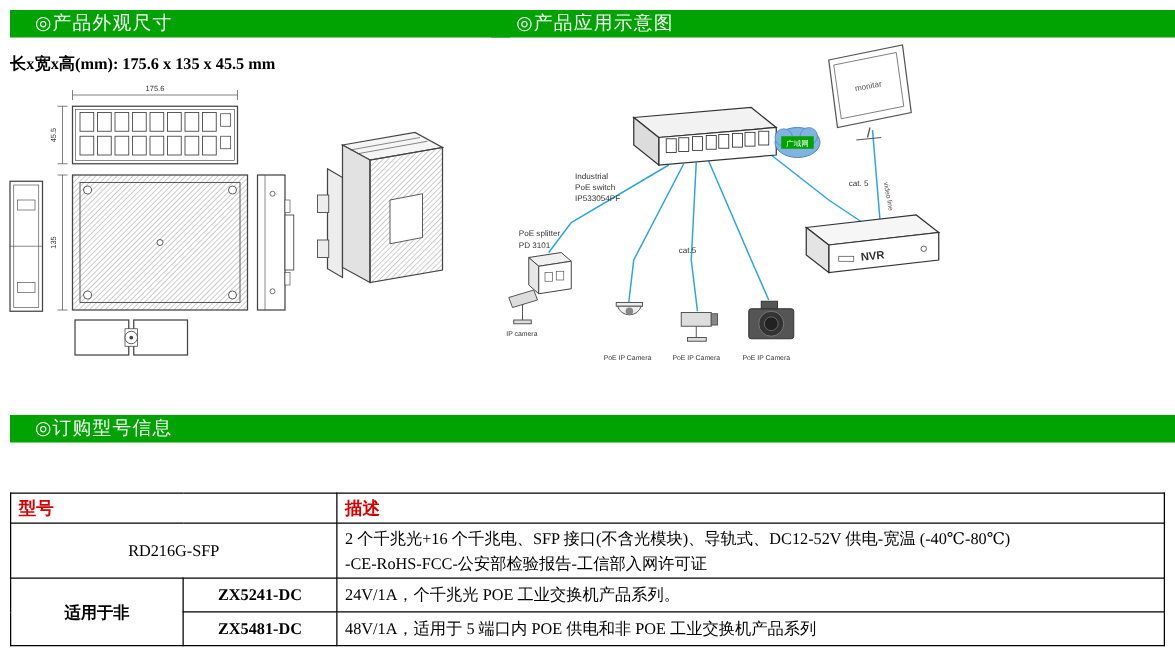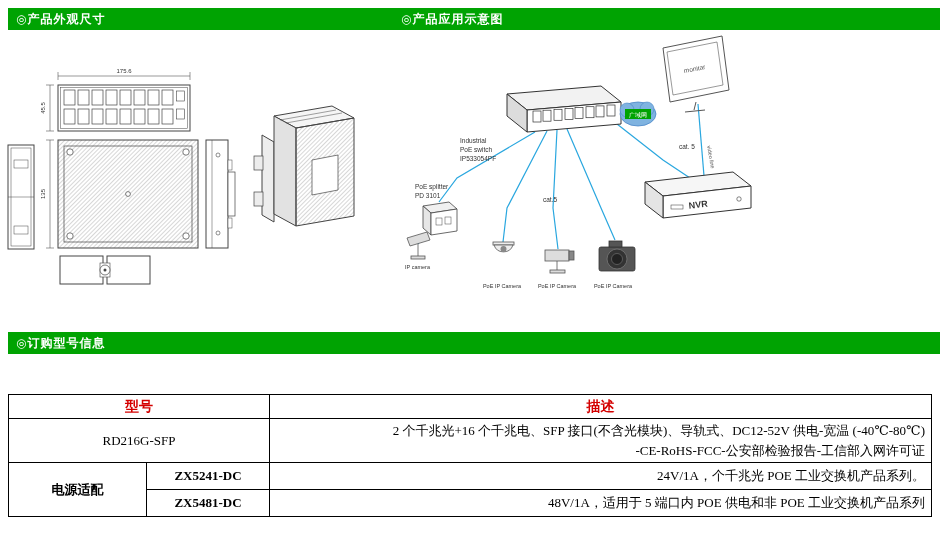--- a/index.html
+++ b/index.html
@@ -1,41 +1,42 @@
 <!DOCTYPE html>
 <html><head>
 <meta charset="utf-8">
 <style>
   html,body{margin:0;padding:0;background:#fff}
   #page{position:relative;width:940px;height:537px;background:#ffffff;font-family:"Liberation Sans","DejaVu Sans",sans-serif;overflow:hidden}
-  .hbar{position:absolute;height:22px;background:#00a302;color:#fff;font-weight:bold;font-size:12px;line-height:22px;padding-left:8px;font-family:"Liberation Serif","DejaVu Serif",serif;letter-spacing:1px;white-space:nowrap}
+  .hbar{position:absolute;height:22px;background:#00a302;color:#fff;font-weight:normal;font-size:15px;line-height:22px;padding-left:20px;font-family:"Liberation Serif","DejaVu Serif",serif;letter-spacing:1px;white-space:nowrap}
   .size-label{position:absolute;left:8px;top:42px;font-weight:bold;font-size:13px;color:#000;font-family:"Liberation Serif","DejaVu Serif",serif}
   .svgabs{position:absolute}
   table.order{position:absolute;left:8px;top:394px;width:924px;border-collapse:collapse;font-family:"Liberation Serif","DejaVu Serif",serif;font-size:13px;color:#000;table-layout:fixed}
   table.order td{border:1px solid #000;padding:2px 6px;vertical-align:middle;overflow:hidden}
-  td.th{color:#d40000;font-weight:bold;text-align:center;font-size:14px}
+  td.th{color:#d40000;font-weight:bold;text-align:left;font-size:14px}
   td.model{font-weight:normal;text-align:center}
   td.model-left{font-weight:bold;text-align:center;padding-left:16px}
   td.group{font-weight:bold;text-align:center;vertical-align:top;padding-top:6px}
-  td.desc{text-align:right;padding-left:8px}
+  td.desc{text-align:left;padding-left:8px}
   .dline{line-height:1.5}
   svg text{font-family:"Liberation Sans","DejaVu Sans",sans-serif}
 </style>
 </head>
 <body>
 
 <div id="page">
 
   <div class="hbar" style="left:8px;top:8px;width:380px">
     <span>◎产品外观尺寸</span>
   </div>
   <div class="hbar" style="left:393px;top:8px;width:539px">
     <span>◎产品应用示意图</span>
   </div>
 
+  <div class="size-label">长x宽x高(mm): 175.6 x 135 x 45.5 mm</div>
 
   <svg class="svgabs" style="left:0;top:60px" width="400" height="250" viewBox="0 0 400 250">
     <defs>
       <pattern id="hatchA" width="3" height="3" patternUnits="userSpaceOnUse" patternTransform="rotate(45)">
         <line x1="0" y1="0" x2="0" y2="3" stroke="#9a9a9a" stroke-width="0.8"></line>
       </pattern>
     </defs>
 
     <g stroke="#555" stroke-width="0.6">
       <line x1="58" y1="16" x2="190" y2="16"></line>
@@ -255,21 +256,21 @@
         <td class="th">描述</td>
       </tr>
       <tr style="height:44px">
         <td class="model" colspan="2">RD216G-SFP</td>
         <td class="desc">
           <div class="dline">2 个千兆光+16 个千兆电、SFP 接口(不含光模块)、导轨式、DC12-52V 供电-宽温 (-40℃-80℃)</div>
           <div class="dline">-CE-RoHS-FCC-公安部检验报告-工信部入网许可证</div>
         </td>
       </tr>
       <tr style="height:27px">
-        <td class="group" rowspan="2">电源适配</td>
+        <td class="group" rowspan="2">适用于非</td>
         <td class="model-left">ZX5241-DC</td>
         <td class="desc">24V/1A，个千兆光 POE 工业交换机产品系列。</td>
       </tr>
       <tr style="height:27px">
         <td class="model-left">ZX5481-DC</td>
         <td class="desc">48V/1A，适用于 5 端口内 POE 供电和非 POE 工业交换机产品系列</td>
       </tr>
     </tbody>
   </table>
 

